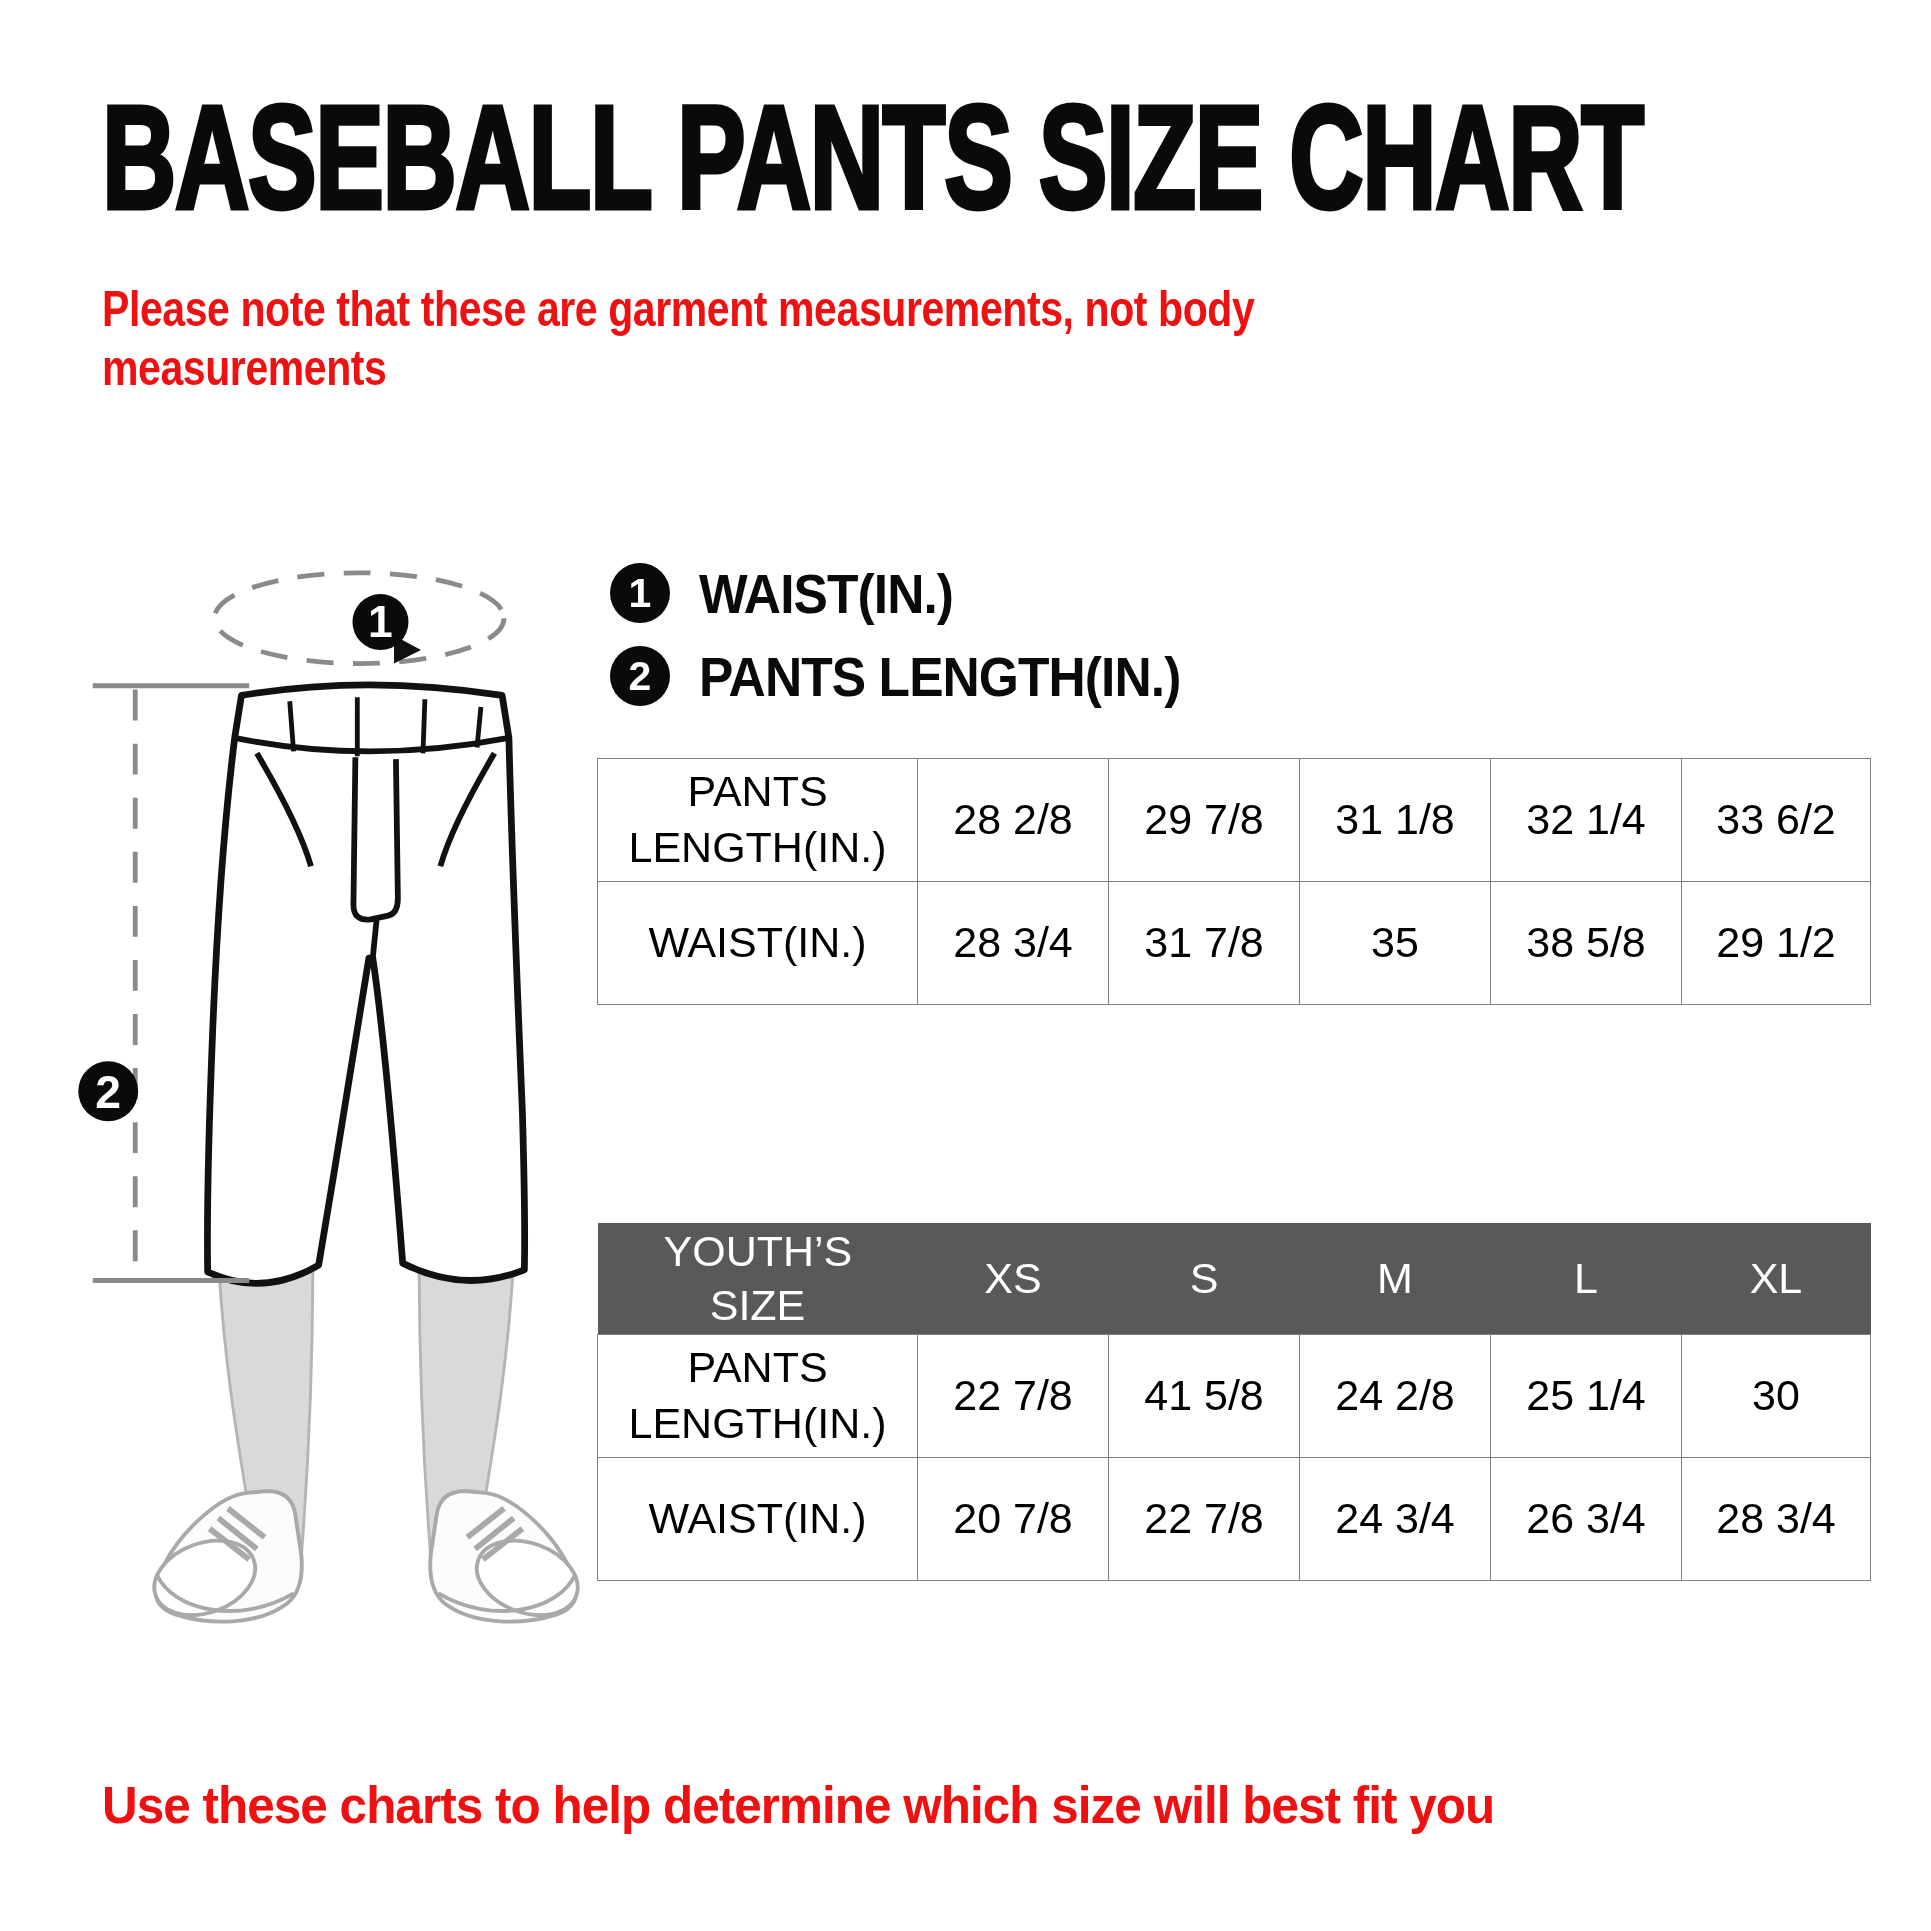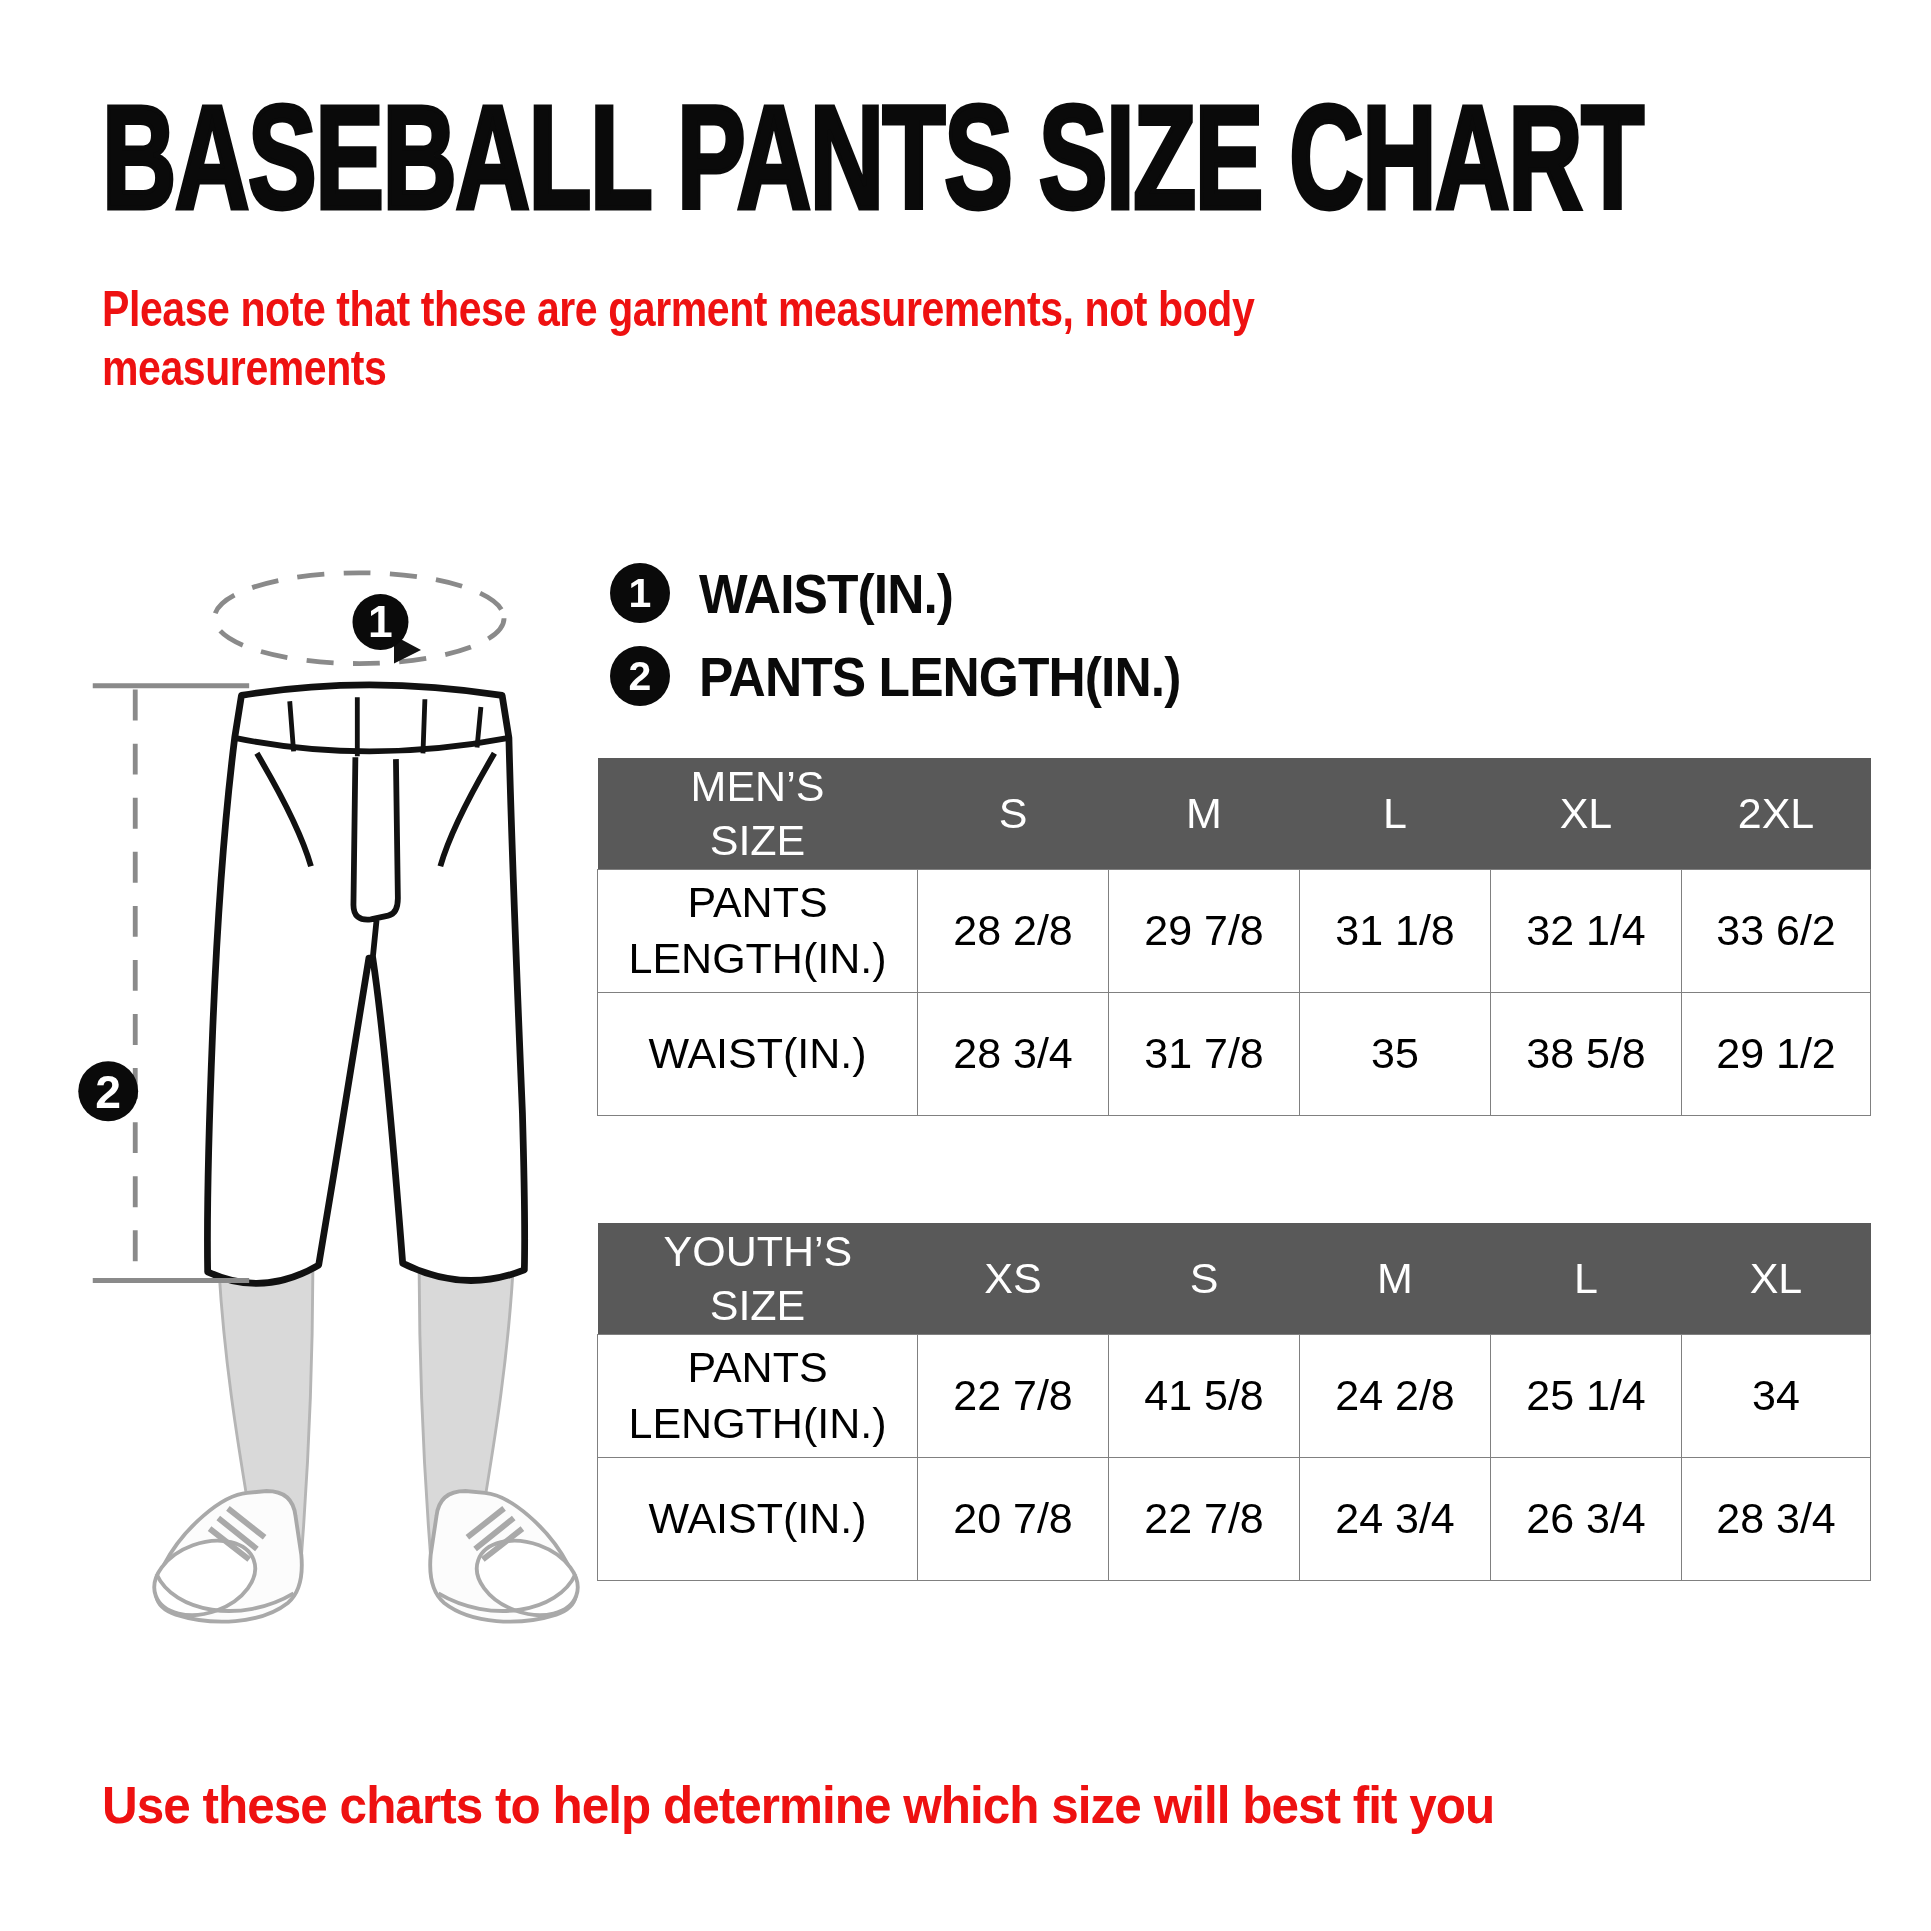--- a/index.html
+++ b/index.html
@@ -115,28 +115,20 @@
 <table class="size-table" id="mens-table">
   <colgroup>
     <col style="width:320px">
       <col style="width:191px">
       <col style="width:191px">
     <col style="width:191px">
       <col style="width:191px">
       <col style="width:189px">
   </colgroup>
   <tbody>
-      <tr>
-    <th><span class="hdr-label-span">MEN’S SIZE</span></th>
-    <th>S</th>
-    <th>M</th>
-    <th>L</th>
-    <th>XL</th>
-    <th>2XL</th>
-  </tr>
   <tr>
     <td><span class="row-label-span">PANTS LENGTH(IN.)</span></td>
     <td>28 2/8</td>
     <td>29 7/8</td>
     <td>31 1/8</td>
     <td>32 1/4</td>
     <td>33 6/2</td>
   </tr>
   <tr>
     <td><span class="row-label-span">WAIST(IN.)</span></td>
@@ -166,21 +158,21 @@
     <th>M</th>
     <th>L</th>
     <th>XL</th>
   </tr>
   <tr>
     <td><span class="row-label-span">PANTS LENGTH(IN.)</span></td>
     <td>22 7/8</td>
     <td>41 5/8</td>
     <td>24 2/8</td>
     <td>25 1/4</td>
-    <td>34</td>
+    <td>30</td>
   </tr>
   <tr>
     <td><span class="row-label-span">WAIST(IN.)</span></td>
     <td>20 7/8</td>
     <td>22 7/8</td>
     <td>24 3/4</td>
     <td>26 3/4</td>
     <td>28 3/4</td>
   </tr>
 </tbody>

